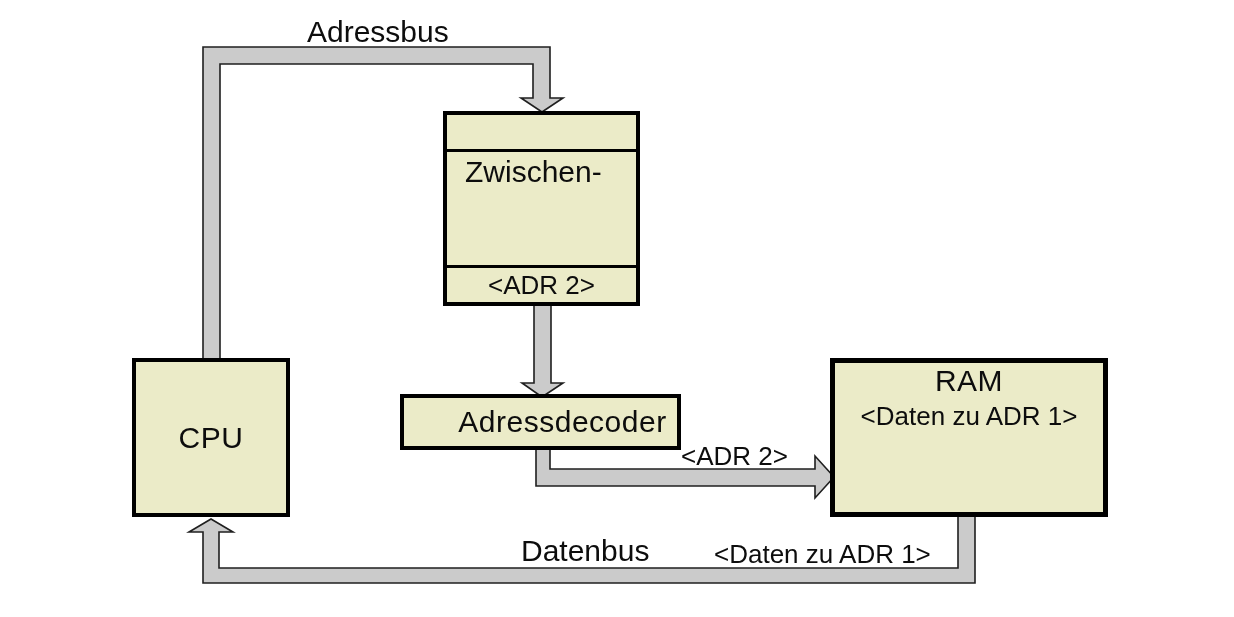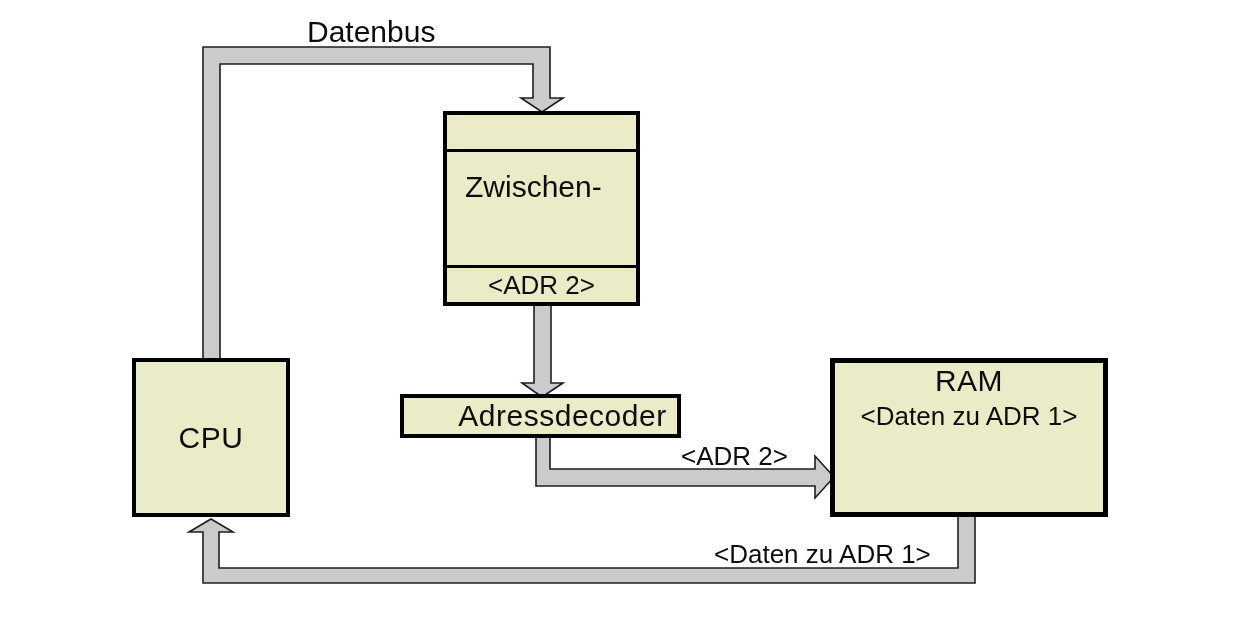--- a/index.html
+++ b/index.html
@@ -46,31 +46,31 @@
   }
   
   #zwischenspeicher {
     left: 443px; top: 111px; width: 197px; height: 195px;
     display: flex; flex-direction: column;
   }
   .zs-top { height: 34px; border-bottom: 3px solid #000; }
   .zs-mid {
     flex: 1 1 auto;
     border-bottom: 3px solid #000;
-    padding: 15px 0 0 18px;
+    padding: 0 0 0 18px;
     font-size: 30px;
     line-height: 40px;
   }
   .zs-slot {
     height: 34px;
     display: flex; align-items: center; justify-content: center;
   }
   
   #adressdecoder {
-    left: 400px; top: 394px; width: 281px; height: 44px;
+    left: 400px; top: 394px; width: 281px; height: 56px;
     display: flex; align-items: center; justify-content: center; padding-left: 44px;
   }
   
   #ram {
     left: 830px; top: 358px; width: 278px; height: 159px;
     border-width: 5px;
     display: flex; flex-direction: column; align-items: center;
   }
   #ram .node-title { line-height: 36px; }
   #ram .slot-text  { line-height: 35px; }
@@ -119,17 +119,18 @@
 
   <div id="adressdecoder" class="node">
     <span class="node-title">Adressdecoder</span>
   </div>
 
   <div id="ram" class="node">
     <span class="node-title">RAM</span>
     <span class="slot-text">&lt;Daten zu ADR 1&gt;</span>
   </div>
 
-  <div id="adressbus-label" class="bus-label big">Datenbus</div>
+  <div id="adressbus-label" class="bus-label big">Adressbus</div>
   <div id="adr2-bus-label" class="bus-label small">&lt;ADR 2&gt;</div>
+  <div id="datenbus-label" class="bus-label big">Datenbus</div>
   <div id="daten-adr1-bus-label" class="bus-label small">&lt;Daten zu ADR 1&gt;</div>
 
 </div>
 
 </body></html>

